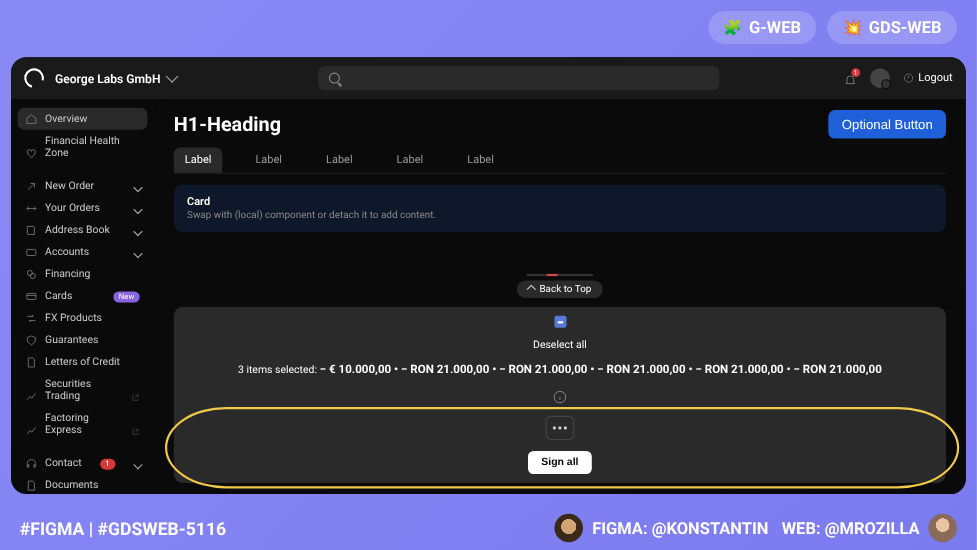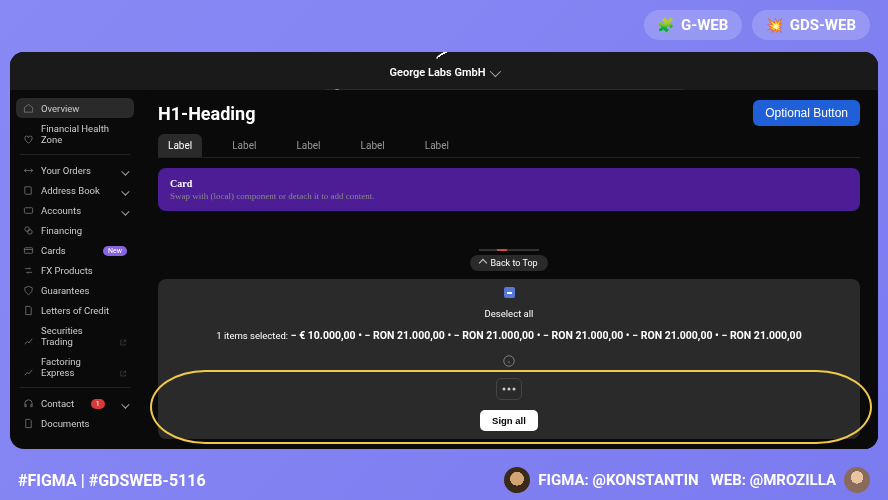--- a/index.html
+++ b/index.html
@@ -48,21 +48,20 @@
 }
 
 
 .header {
   height: 38px;
   background: #1a1a1a;
   display: flex;
   align-items: center;
   padding: 0 12px;
   gap: 10px;
-  flex-direction: column;
 }
 .logo {
   width: 18px; height: 18px;
   border: 2px solid #fff;
   border-radius: 50%;
   border-bottom-color: transparent;
   transform: rotate(-30deg);
 }
 .company {
   font-size: 11px;
@@ -262,24 +261,23 @@
   padding: 6px 10px;
   color: #999;
   border-radius: 6px 6px 0 0;
 }
 .tab.active {
   background: #2a2a2a;
   color: #fff;
 }
 
 .card {
-  background: #4c1d95;
+  background: #0f172a;
   border-radius: 8px;
   padding: 10px 12px;
-  font-family: Liberation Serif, serif;
 }
 .card-title {
   font-size: 10px;
   font-weight: 600;
   margin-bottom: 2px;
 }
 .card-desc {
   font-size: 9px;
   color: #888;
 }
@@ -488,20 +486,27 @@
         </div>
         <div class="side-item">
           <svg class="side-icon ico" viewBox="0 0 24 24">
             <path d="M12 20s-8-5-8-11a4 4 0 018-1 4 4 0 018 1c0 6-8 11-8 11z"></path>
           </svg>
           <span>Financial Health Zone</span>
         </div>
         <div class="side-divider"></div>
         <div class="side-item">
           <svg class="side-icon ico" viewBox="0 0 24 24">
+            <path d="M6 18L18 6M10 6h8v8"></path>
+          </svg>
+          <span>New Order</span>
+          <span class="chev-down"></span>
+        </div>
+        <div class="side-item">
+          <svg class="side-icon ico" viewBox="0 0 24 24">
             <path d="M7 8l-4 4 4 4M17 8l4 4-4 4M3 12h18"></path>
           </svg>
           <span>Your Orders</span>
           <span class="chev-down"></span>
         </div>
         <div class="side-item">
           <svg class="side-icon ico" viewBox="0 0 24 24">
             <path d="M4 4h12a2 2 0 012 2v14H6a2 2 0 01-2-2V4z"></path>
           </svg>
           <span>Address Book</span>
@@ -605,21 +610,21 @@
 
       <div class="back-top">
         <span class="arrow-up"></span>
         <span>Back to Top</span>
       </div>
 
       <div class="selection-bar">
         <div class="checkbox"></div>
         <span class="deselect">Deselect all</span>
         <div class="sel-text">
-          <span class="sel-count">1 items selected:</span>
+          <span class="sel-count">3 items selected:</span>
           <span class="sel-amounts">− € 10.000,00 • − RON 21.000,00 • − RON 21.000,00 • − RON 21.000,00 • − RON 21.000,00 • − RON 21.000,00</span>
         </div>
         <svg class="info-ico ico" viewBox="0 0 24 24">
             <circle cx="12" cy="12" r="9"></circle>
             <path d="M12 8h0M12 12v4"></path>
           </svg>
         <button class="more-btn">
           <svg width="14" height="4" viewBox="0 0 14 4">
               <circle cx="2" cy="2" r="1.5" fill="#ccc"></circle>
               <circle cx="7" cy="2" r="1.5" fill="#ccc"></circle>

